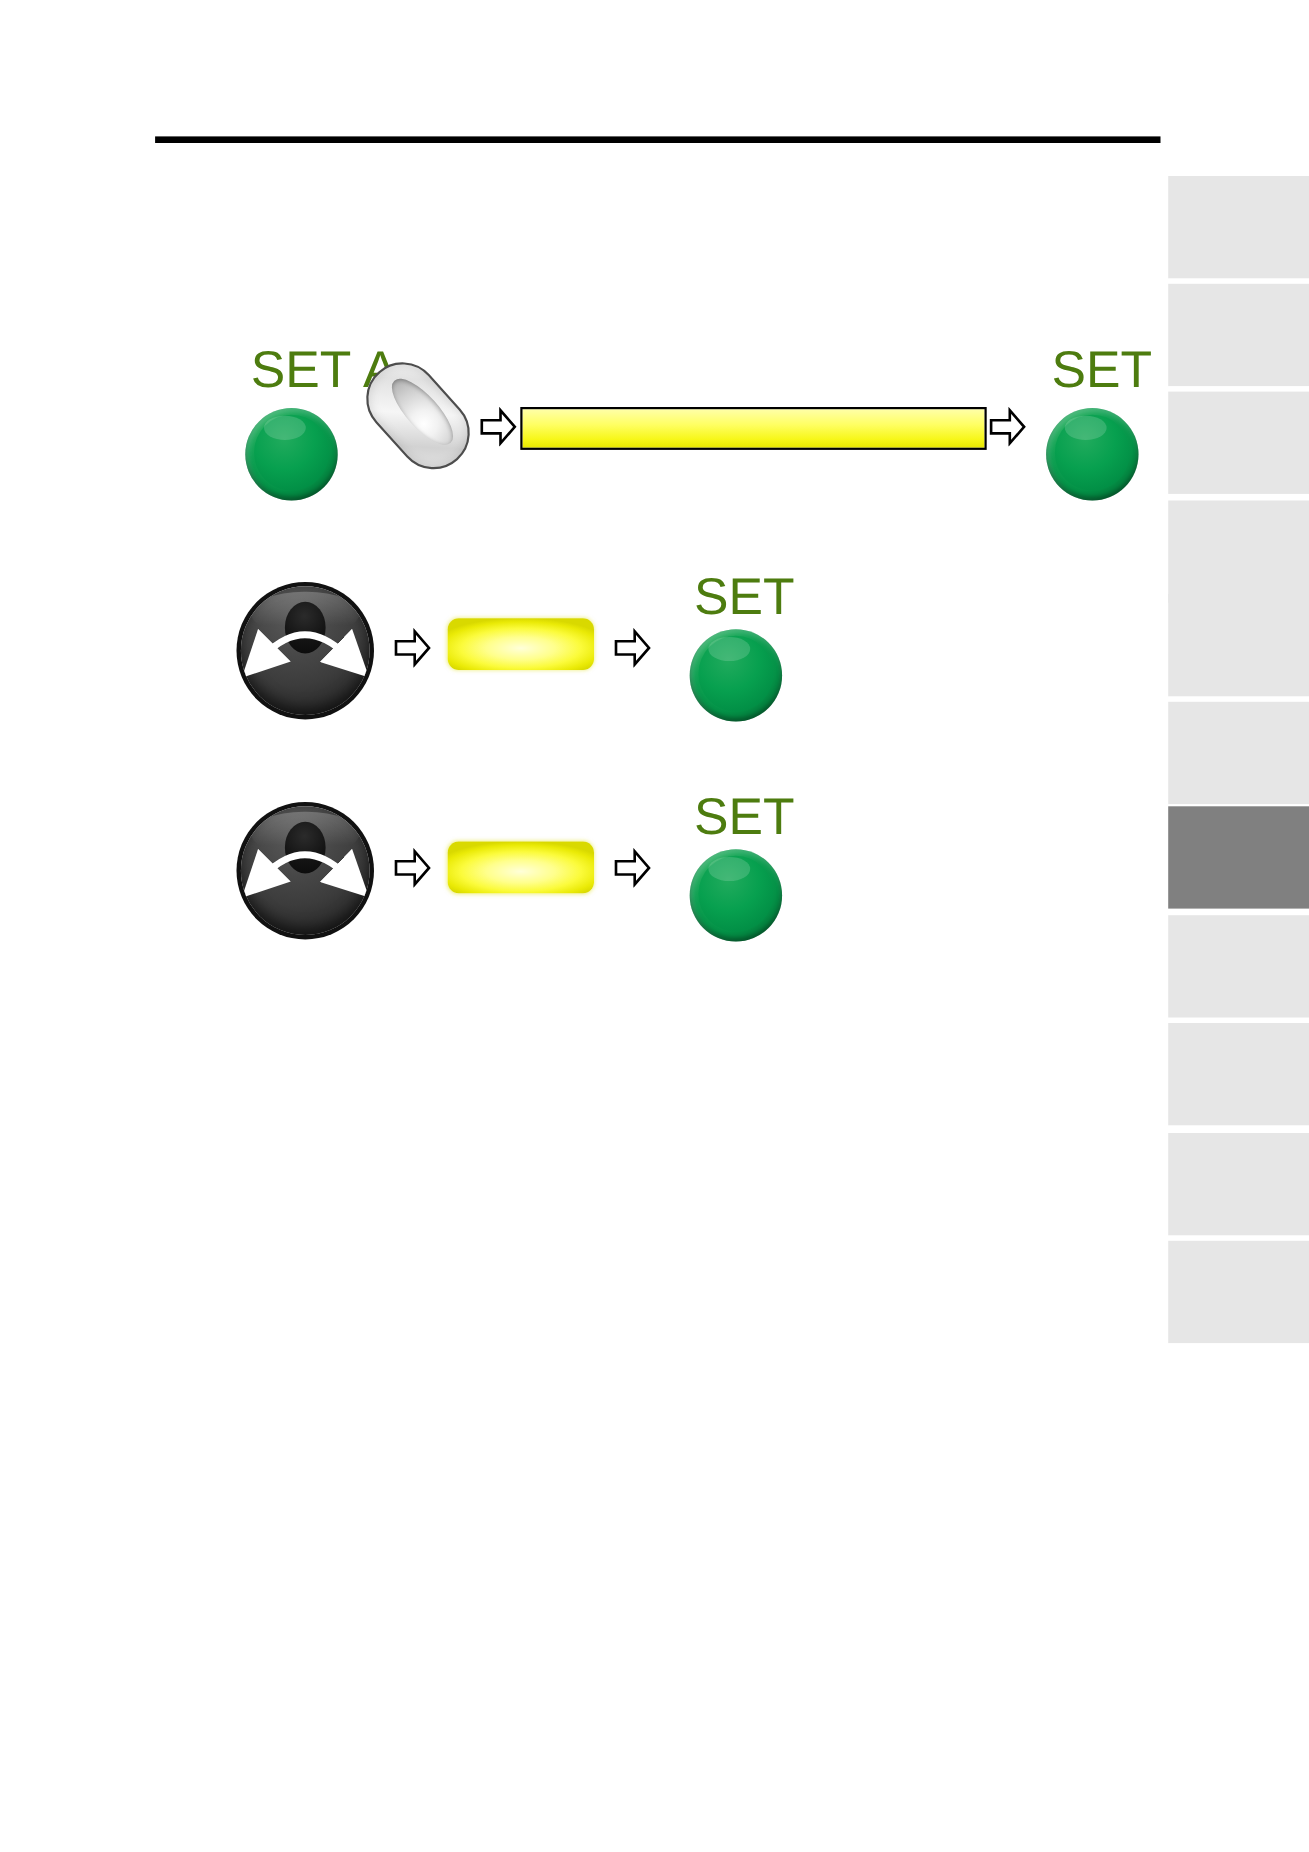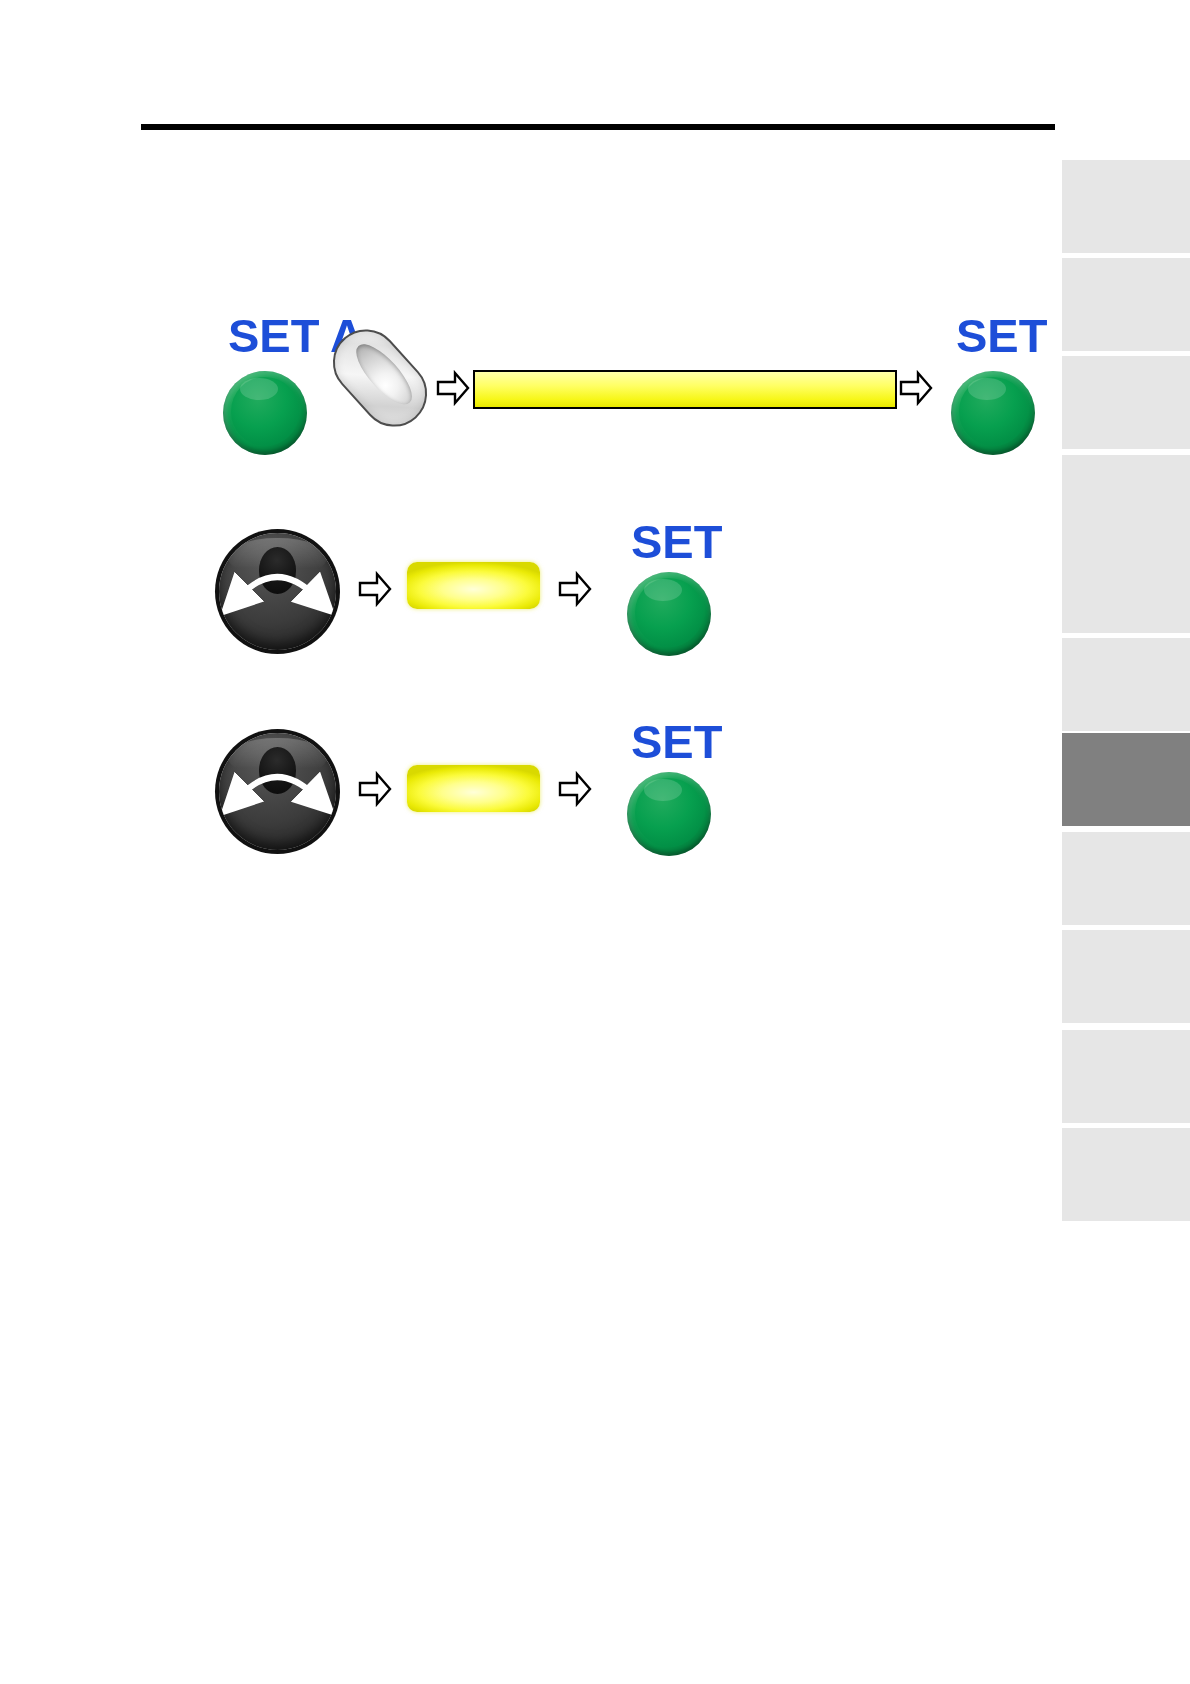--- a/index.html
+++ b/index.html
@@ -54,22 +54,22 @@
 
   .row {
     position: absolute;
   }
 
   
   .set-label {
     position: absolute;
     font-family: "Liberation Sans", sans-serif;
     font-size: 47px;
-    font-weight: 700;
-    color: #1d4ed8;
+    font-weight: 400;
+    color: #4d7c0f;
     letter-spacing: 0px;
     line-height: 1;
     white-space: nowrap;
   }
 
   
   .green-button {
     position: absolute;
     border-radius: 50%;
     background:

